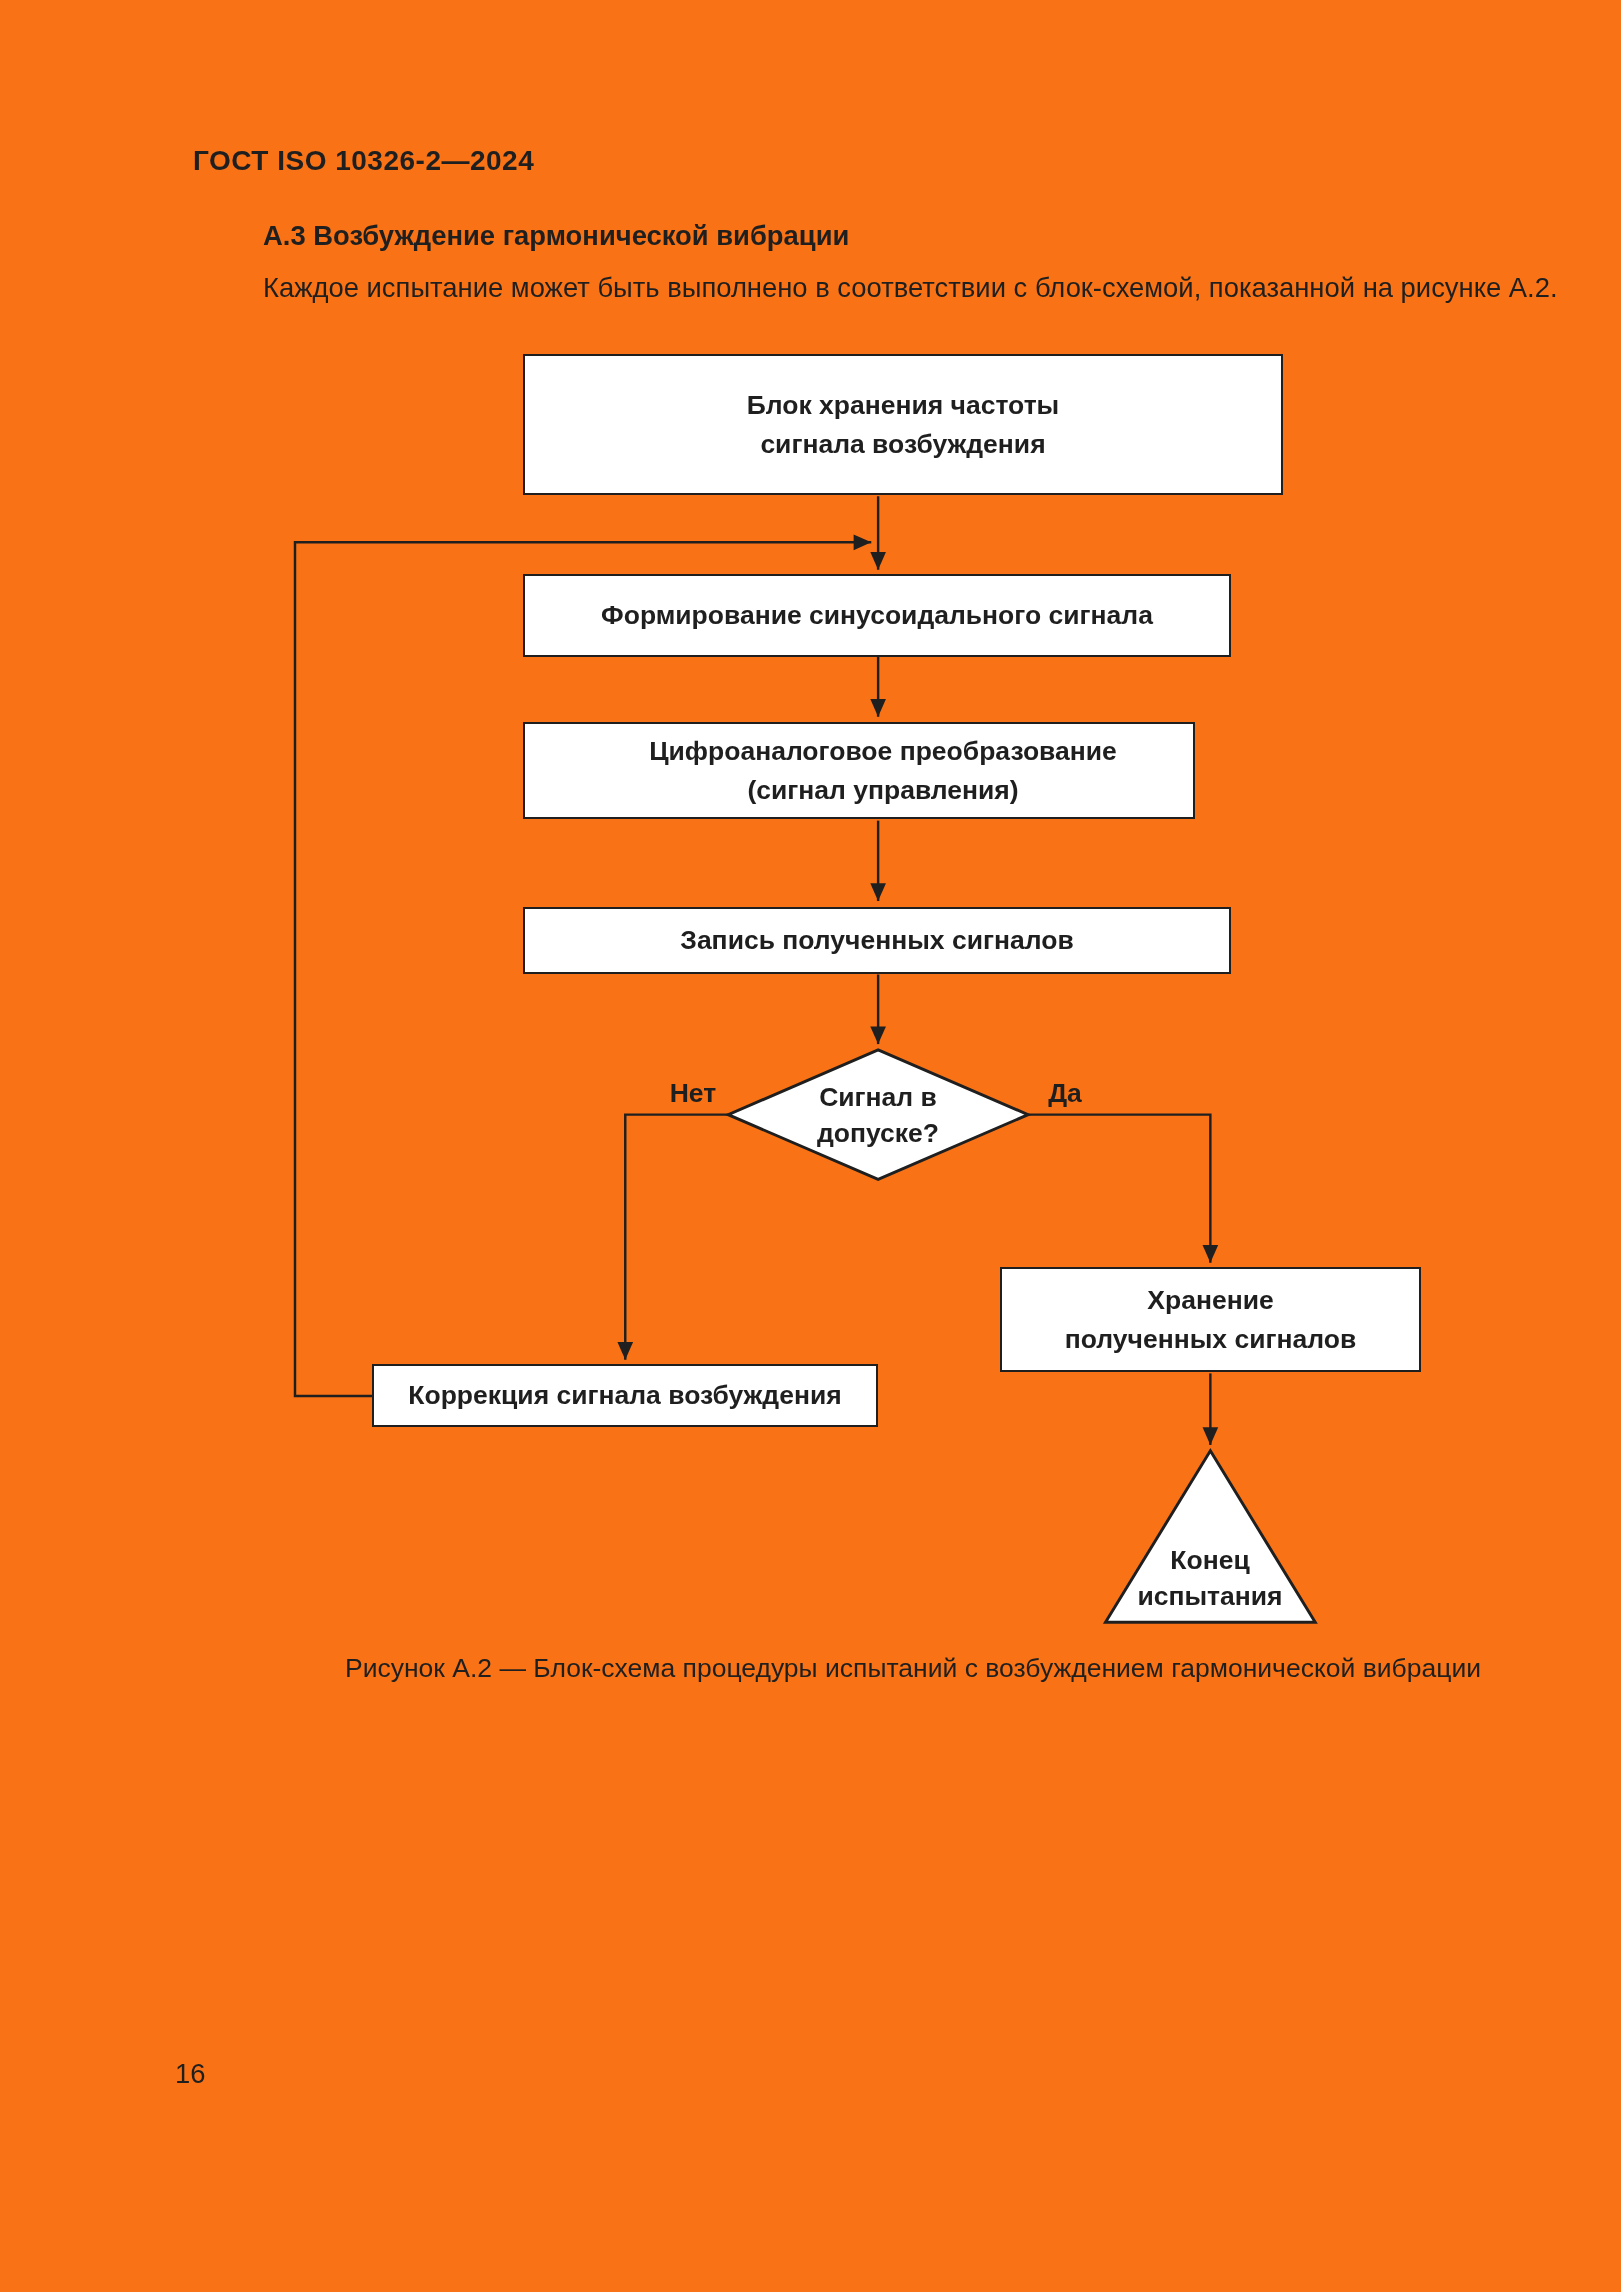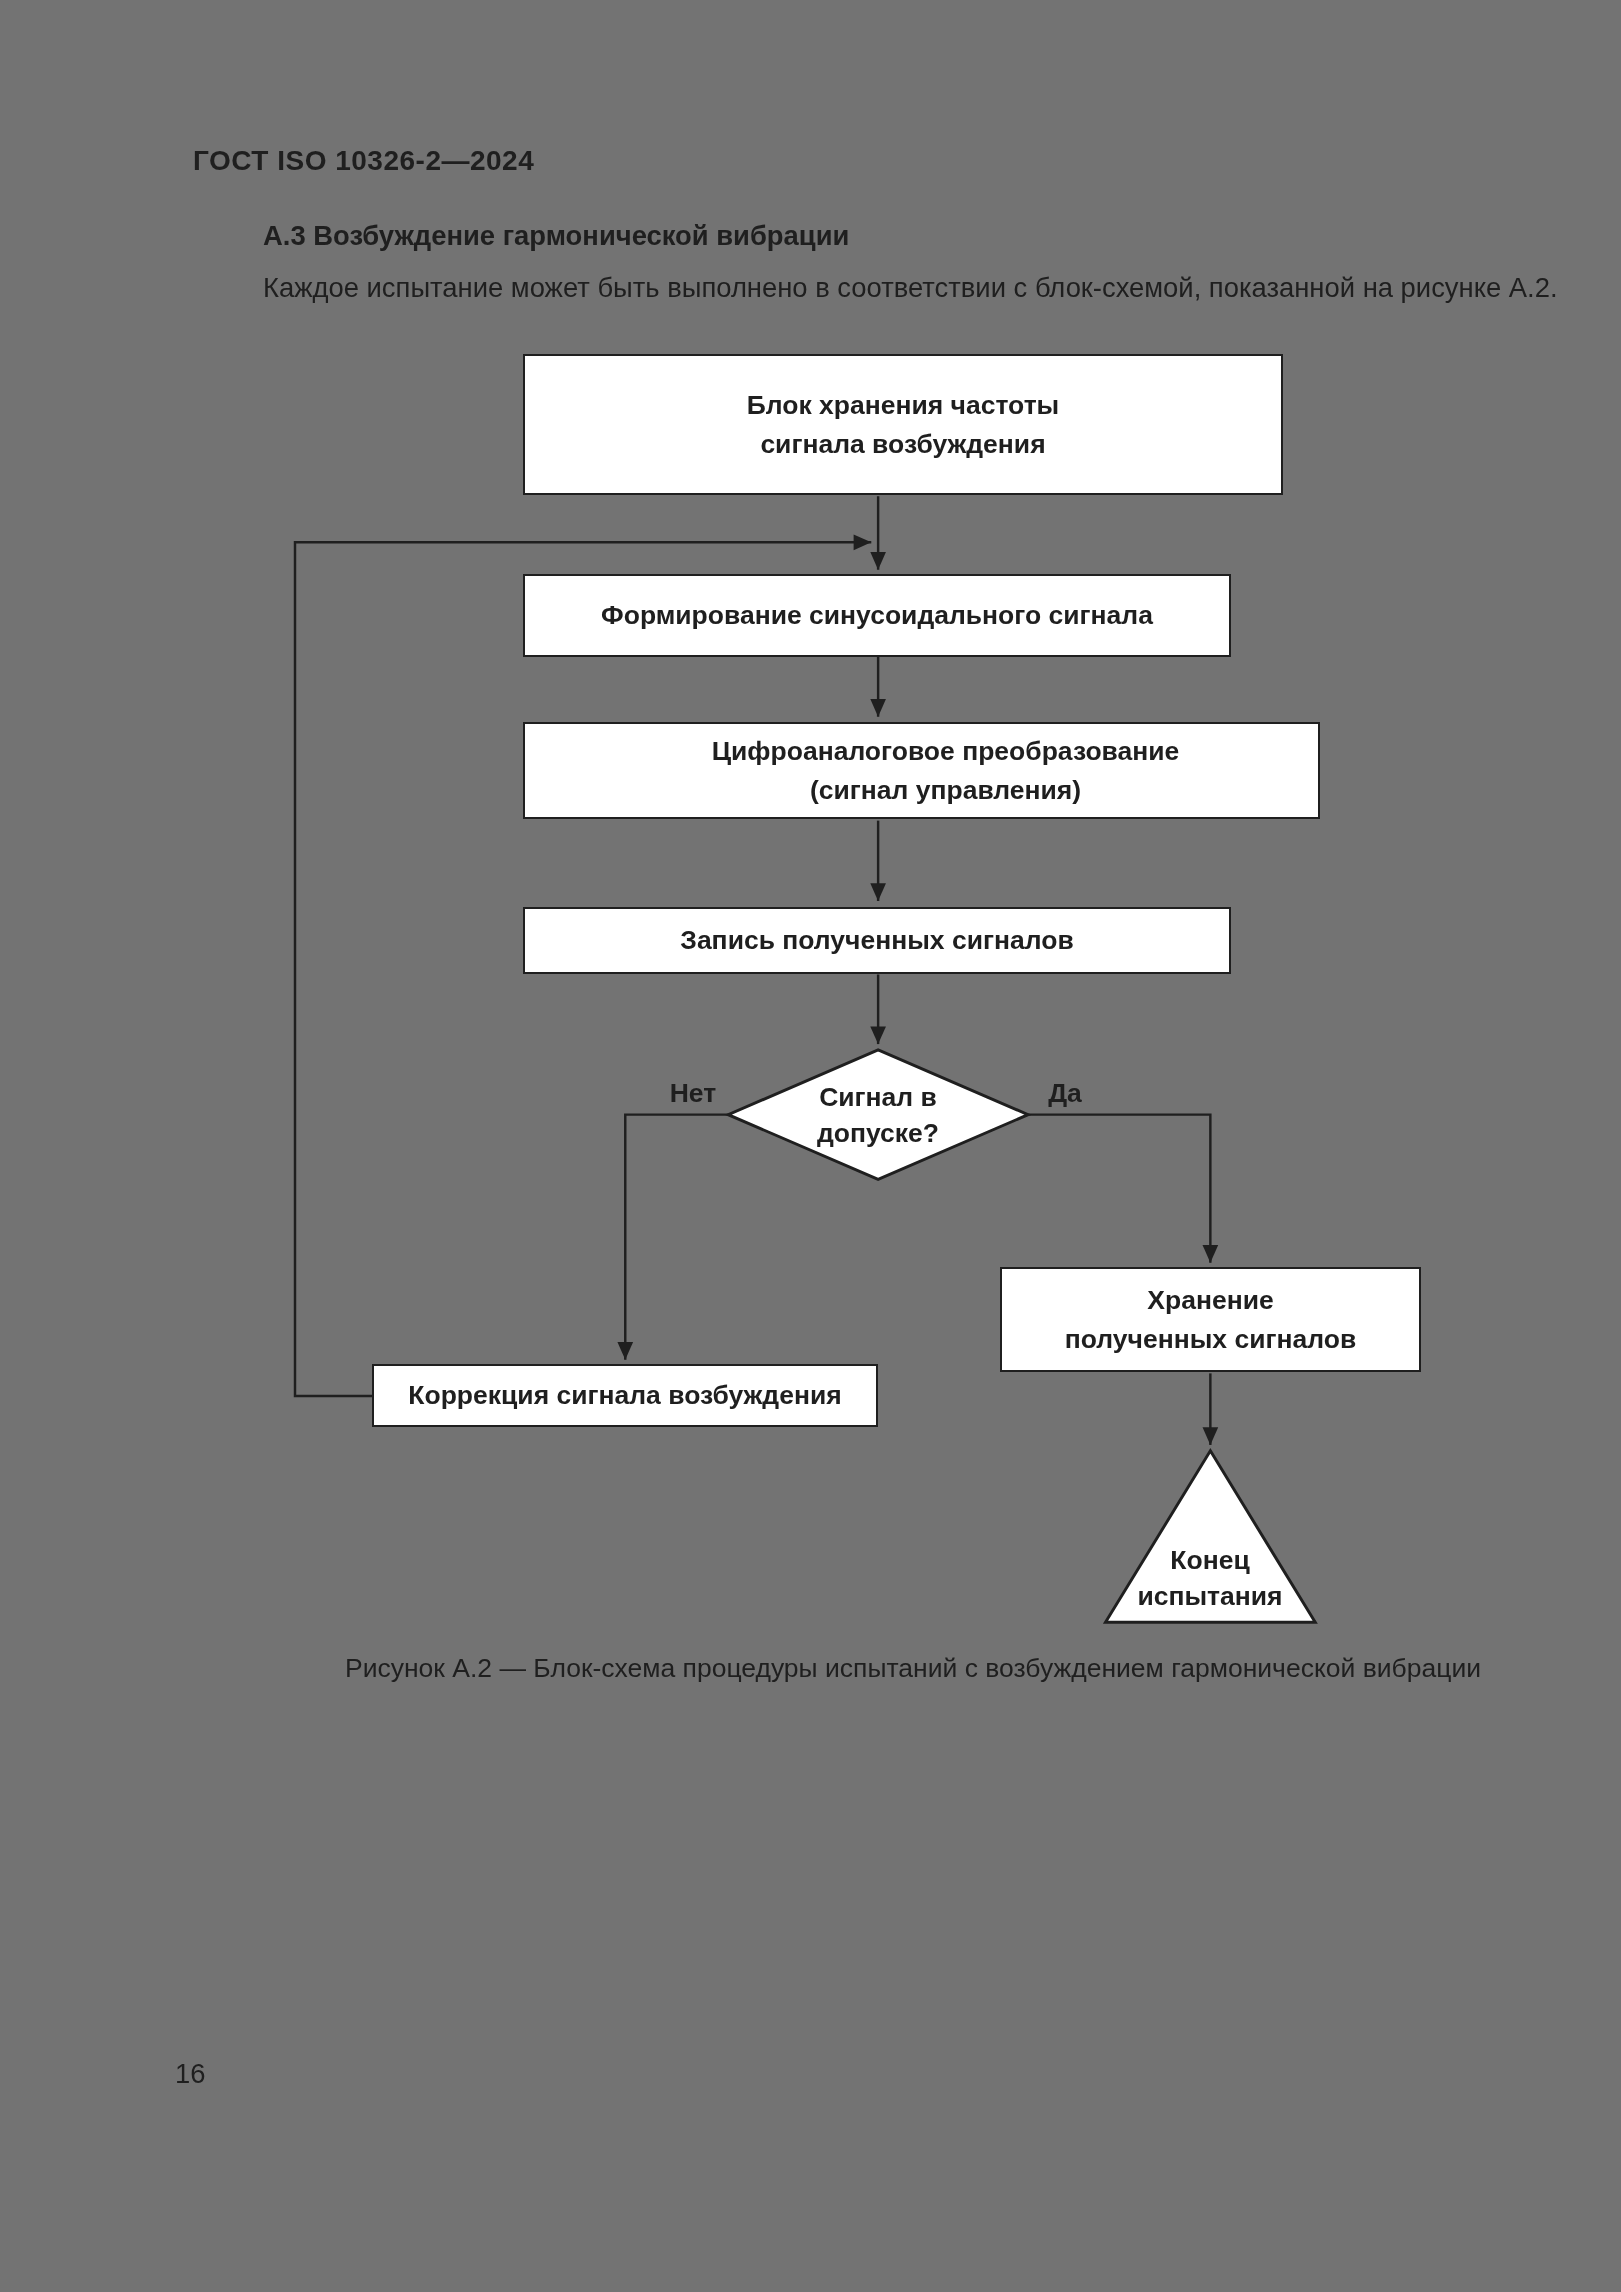--- a/index.html
+++ b/index.html
@@ -1,20 +1,20 @@
 <!DOCTYPE html>
 <html><head>
 <meta charset="utf-8">
 <style>
   html,body{margin:0;padding:0;background:#e8e8e8;}
   .page{
     position:relative;
     width:1621px;height:2293px;
     margin:0 auto;
-    background:#737373;
+    background:#f97316;
     font-family:"Liberation Sans", sans-serif;
     color:#1f1f1f;
     overflow:hidden;
   }
   .abs{position:absolute;}
   .running-header{
     left:193px;top:145px;
     font-size:28px;font-weight:bold;letter-spacing:0.5px;white-space:nowrap;
   }
   .section-heading{
@@ -30,21 +30,21 @@
     box-sizing:border-box;
     border:2.9px solid #1f1f1f;
     background:#ffffff;
     display:flex;flex-direction:column;align-items:center;justify-content:center;
     text-align:center;
     font-size:26.5px;font-weight:bold;line-height:39px;
   }
   .fc-box span{display:block;}
   .box-store-frequency{left:523px;top:354px;width:760px;height:141px;}
   .box-generate-sine  {left:523px;top:574px;width:708px;height:83px;}
-  .box-dac            {left:523px;top:722px;width:797px;height:97px;padding-left:48px;}
+  .box-dac            {left:523px;top:722px;width:672px;height:97px;padding-left:48px;}
   .box-record         {left:523px;top:907px;width:708px;height:67px;}
   .box-store-received {left:1000px;top:1267px;width:421px;height:105px;}
   .box-correct        {left:372px;top:1364px;width:506px;height:63px;}
   .shape-label{
     display:flex;flex-direction:column;align-items:center;justify-content:center;
     text-align:left;font-size:26.5px;font-weight:bold;line-height:36px;
   }
   .diamond-label{left:731px;top:1076px;width:294px;height:78px;}
   .terminator-label{left:1112px;top:1541px;width:196px;height:74px;line-height:36px;}
   .branch-label{

